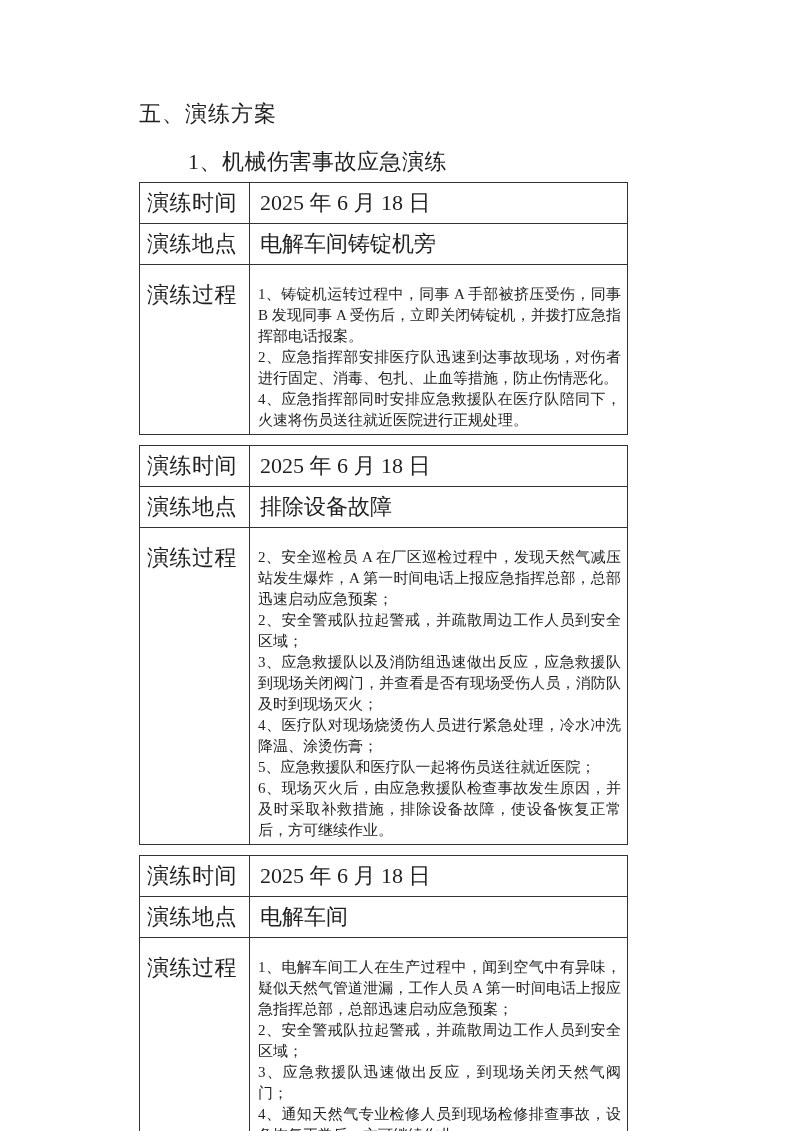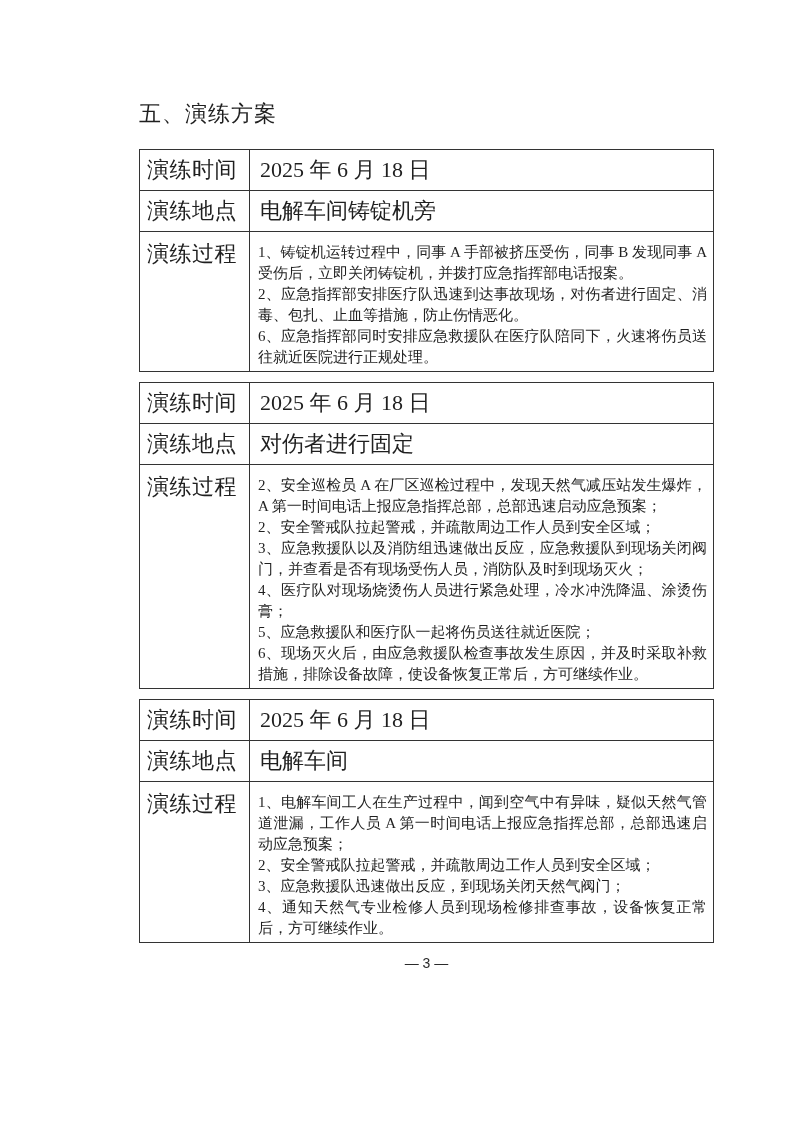--- a/index.html
+++ b/index.html
@@ -26,93 +26,94 @@
     font-size: 22px;
     line-height: 26px;
     font-weight: normal;
     margin: 0 0 7px 49px;
     letter-spacing: 0.5px;
   }
   .drill-section { margin-bottom: 10px; }
   table.drill-table {
     border-collapse: collapse;
     table-layout: fixed;
-    width: 575px;
+    width: 489px;
   }
   table.drill-table td {
     border: 1.5px solid #333333;
     vertical-align: middle;
   }
   td.cell-label {
     width: 110px;
     font-size: 22px;
     padding: 4px 2px 4px 7px;
     letter-spacing: 0.5px;
   }
   td.cell-value {
     font-size: 22px;
     padding: 4px 12px 4px 10px;
     height: 41px;
   }
-  tr.process-row td.cell-label { vertical-align: top; padding-top: 7px; }
+  tr.process-row td.cell-label { vertical-align: top; padding-top: 15px; }
   td.cell-process {
     font-size: 15px;
     line-height: 21px;
-    padding: 10px 6px 3px 8px;
+    padding: 19px 6px 3px 8px;
     text-align: justify;
   }
   td.cell-process p { margin: 0; }
   .page-number {
     text-align: center;
     font-size: 14px;
     color: #2a2a2a;
     margin-top: 12px;
     font-family: "Liberation Sans", "DejaVu Sans", sans-serif;
   }
 </style>
 </head>
 <body>
 
 <div class="page">
 
   <h1 class="section-title">五、演练方案</h1>
 
   <section class="drill-section">
+    <h2 class="drill-heading">1、机械伤害事故应急演练</h2>
     <table class="drill-table">
       <tbody>
         <tr>
           <td class="cell-label">演练时间</td>
           <td class="cell-value">2025 年 6 月 18 日</td>
         </tr>
         <tr>
           <td class="cell-label">演练地点</td>
           <td class="cell-value">电解车间铸锭机旁</td>
         </tr>
         <tr class="process-row">
           <td class="cell-label">演练过程</td>
           <td class="cell-process">
             <p>1、铸锭机运转过程中，同事 A 手部被挤压受伤，同事 B 发现同事 A 受伤后，立即关闭铸锭机，并拨打应急指挥部电话报案。</p>
             <p>2、应急指挥部安排医疗队迅速到达事故现场，对伤者进行固定、消毒、包扎、止血等措施，防止伤情恶化。</p>
-            <p>6、应急指挥部同时安排应急救援队在医疗队陪同下，火速将伤员送往就近医院进行正规处理。</p>
+            <p>4、应急指挥部同时安排应急救援队在医疗队陪同下，火速将伤员送往就近医院进行正规处理。</p>
           </td>
         </tr>
       </tbody>
     </table>
   </section>
 
   <section class="drill-section">
     <table class="drill-table">
       <tbody>
         <tr>
           <td class="cell-label">演练时间</td>
           <td class="cell-value">2025 年 6 月 18 日</td>
         </tr>
         <tr>
           <td class="cell-label">演练地点</td>
-          <td class="cell-value">对伤者进行固定</td>
+          <td class="cell-value">排除设备故障</td>
         </tr>
         <tr class="process-row">
           <td class="cell-label">演练过程</td>
           <td class="cell-process">
             <p>2、安全巡检员 A 在厂区巡检过程中，发现天然气减压站发生爆炸，A 第一时间电话上报应急指挥总部，总部迅速启动应急预案；</p>
             <p>2、安全警戒队拉起警戒，并疏散周边工作人员到安全区域；</p>
             <p>3、应急救援队以及消防组迅速做出反应，应急救援队到现场关闭阀门，并查看是否有现场受伤人员，消防队及时到现场灭火；</p>
             <p>4、医疗队对现场烧烫伤人员进行紧急处理，冷水冲洗降温、涂烫伤膏；</p>
             <p>5、应急救援队和医疗队一起将伤员送往就近医院；</p>
             <p>6、现场灭火后，由应急救援队检查事故发生原因，并及时采取补救措施，排除设备故障，使设备恢复正常后，方可继续作业。</p>

